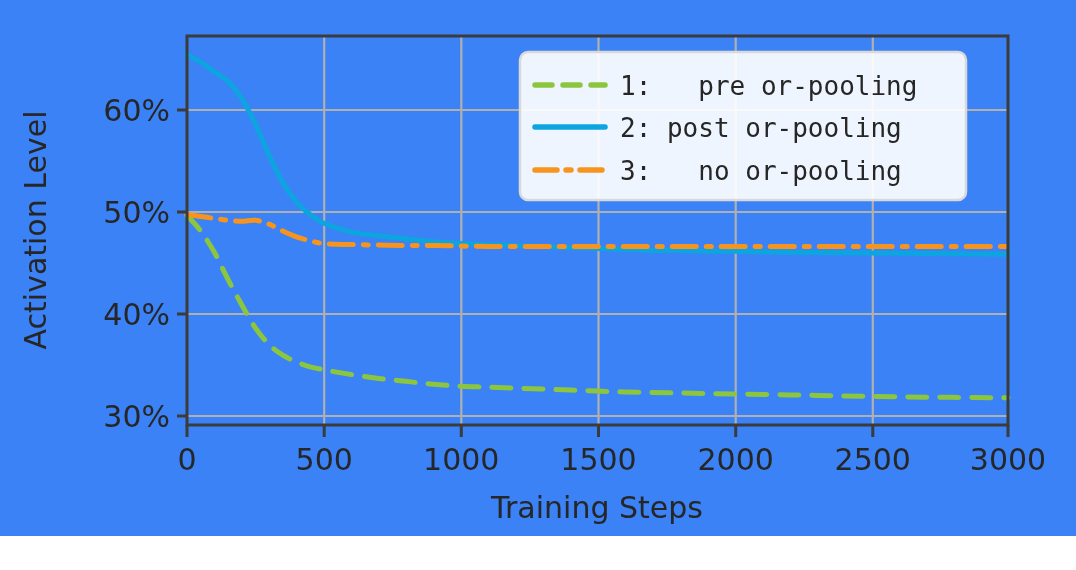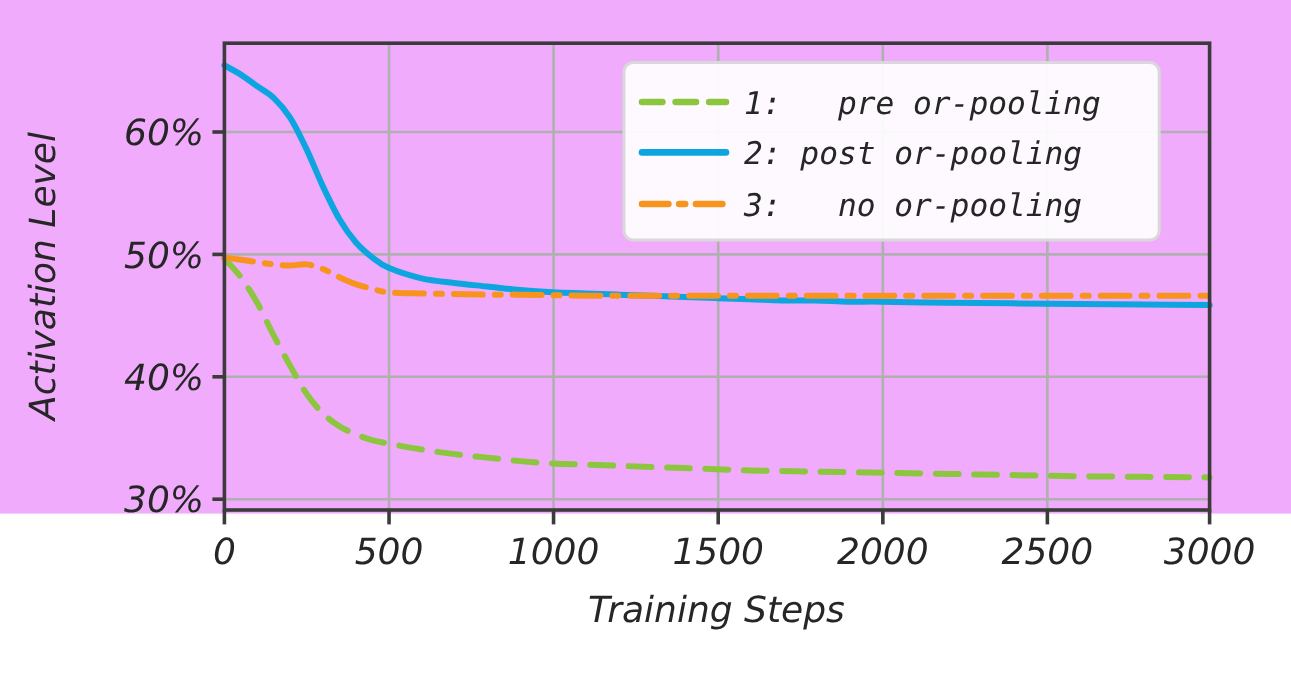--- a/index.html
+++ b/index.html
@@ -9,23 +9,22 @@
   }
   body {
     width: 1076px;
     height: 570px;
     overflow: hidden;
     font-family: "DejaVu Sans", sans-serif;
   }
   #figure {
     position: relative;
     width: 1076px;
-    height: 428px;
-    background: #f0abfc;
-    font-style: italic;
+    height: 536px;
+    background: #3b82f6;
   }
   #plot-svg {
     position: absolute;
     left: 0;
     top: 0;
     width: 1076px;
     height: 570px;
   }
   .tick-label {
     font-family: "DejaVu Sans", sans-serif;

